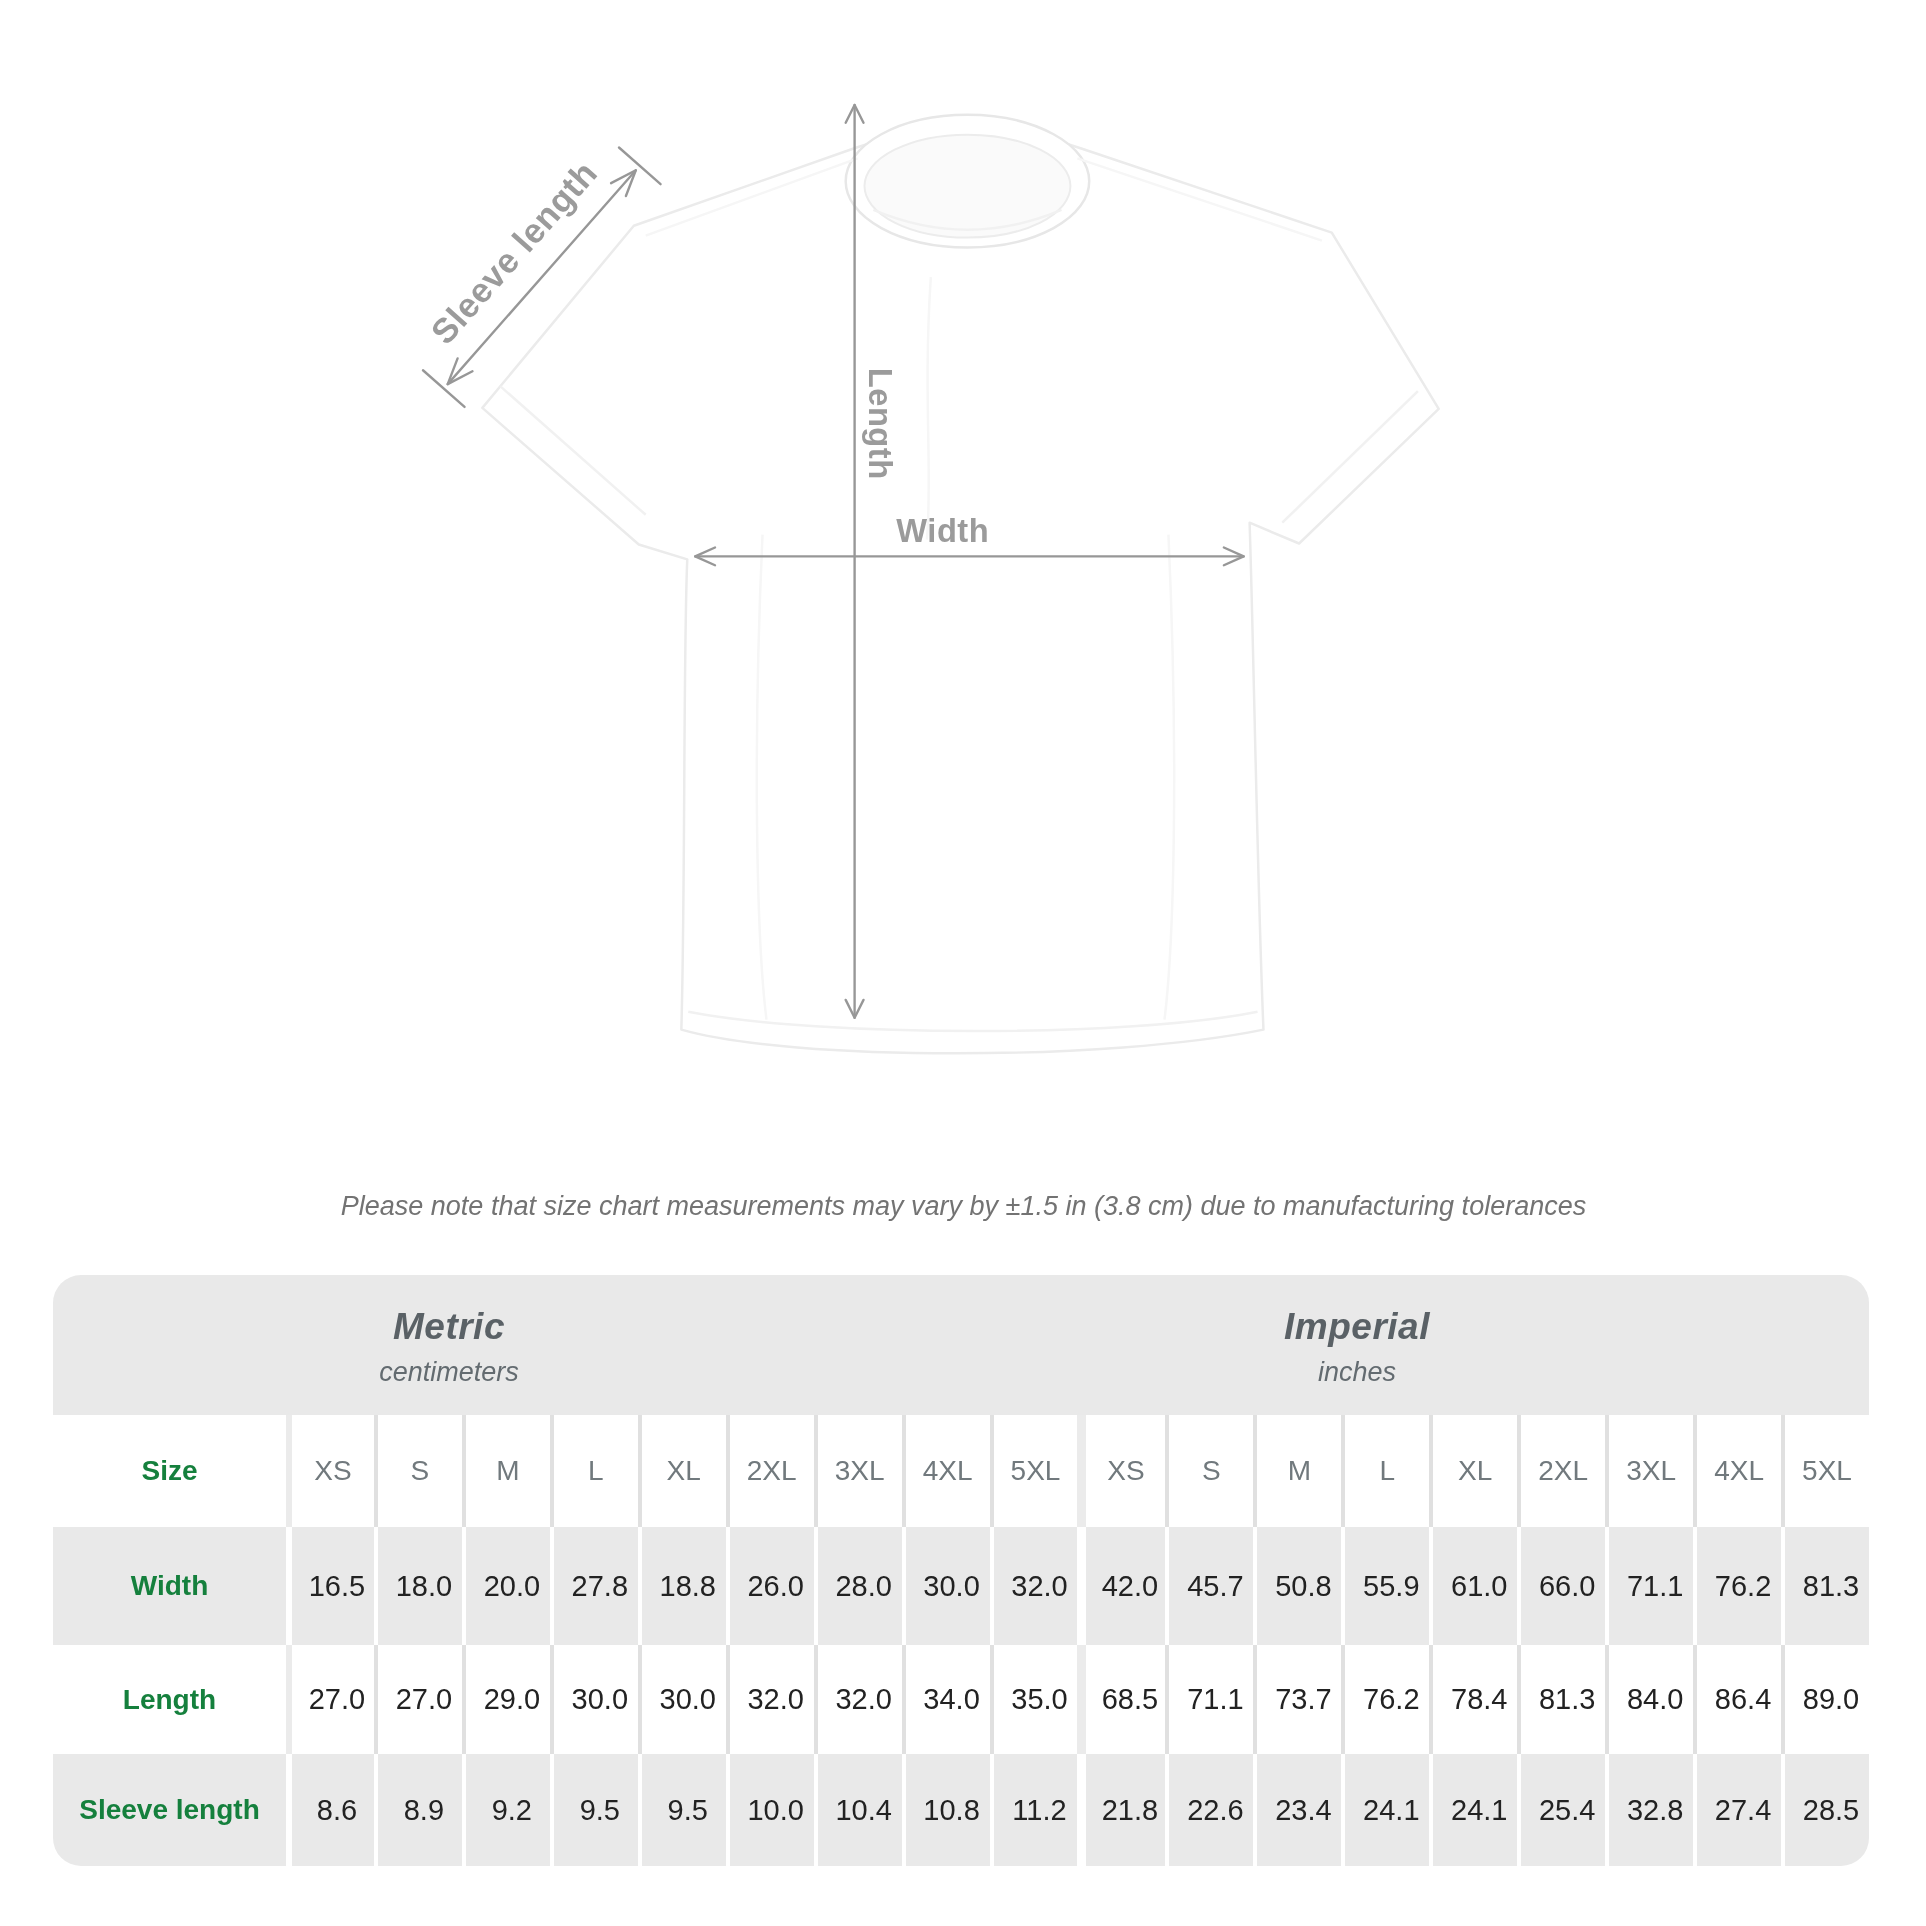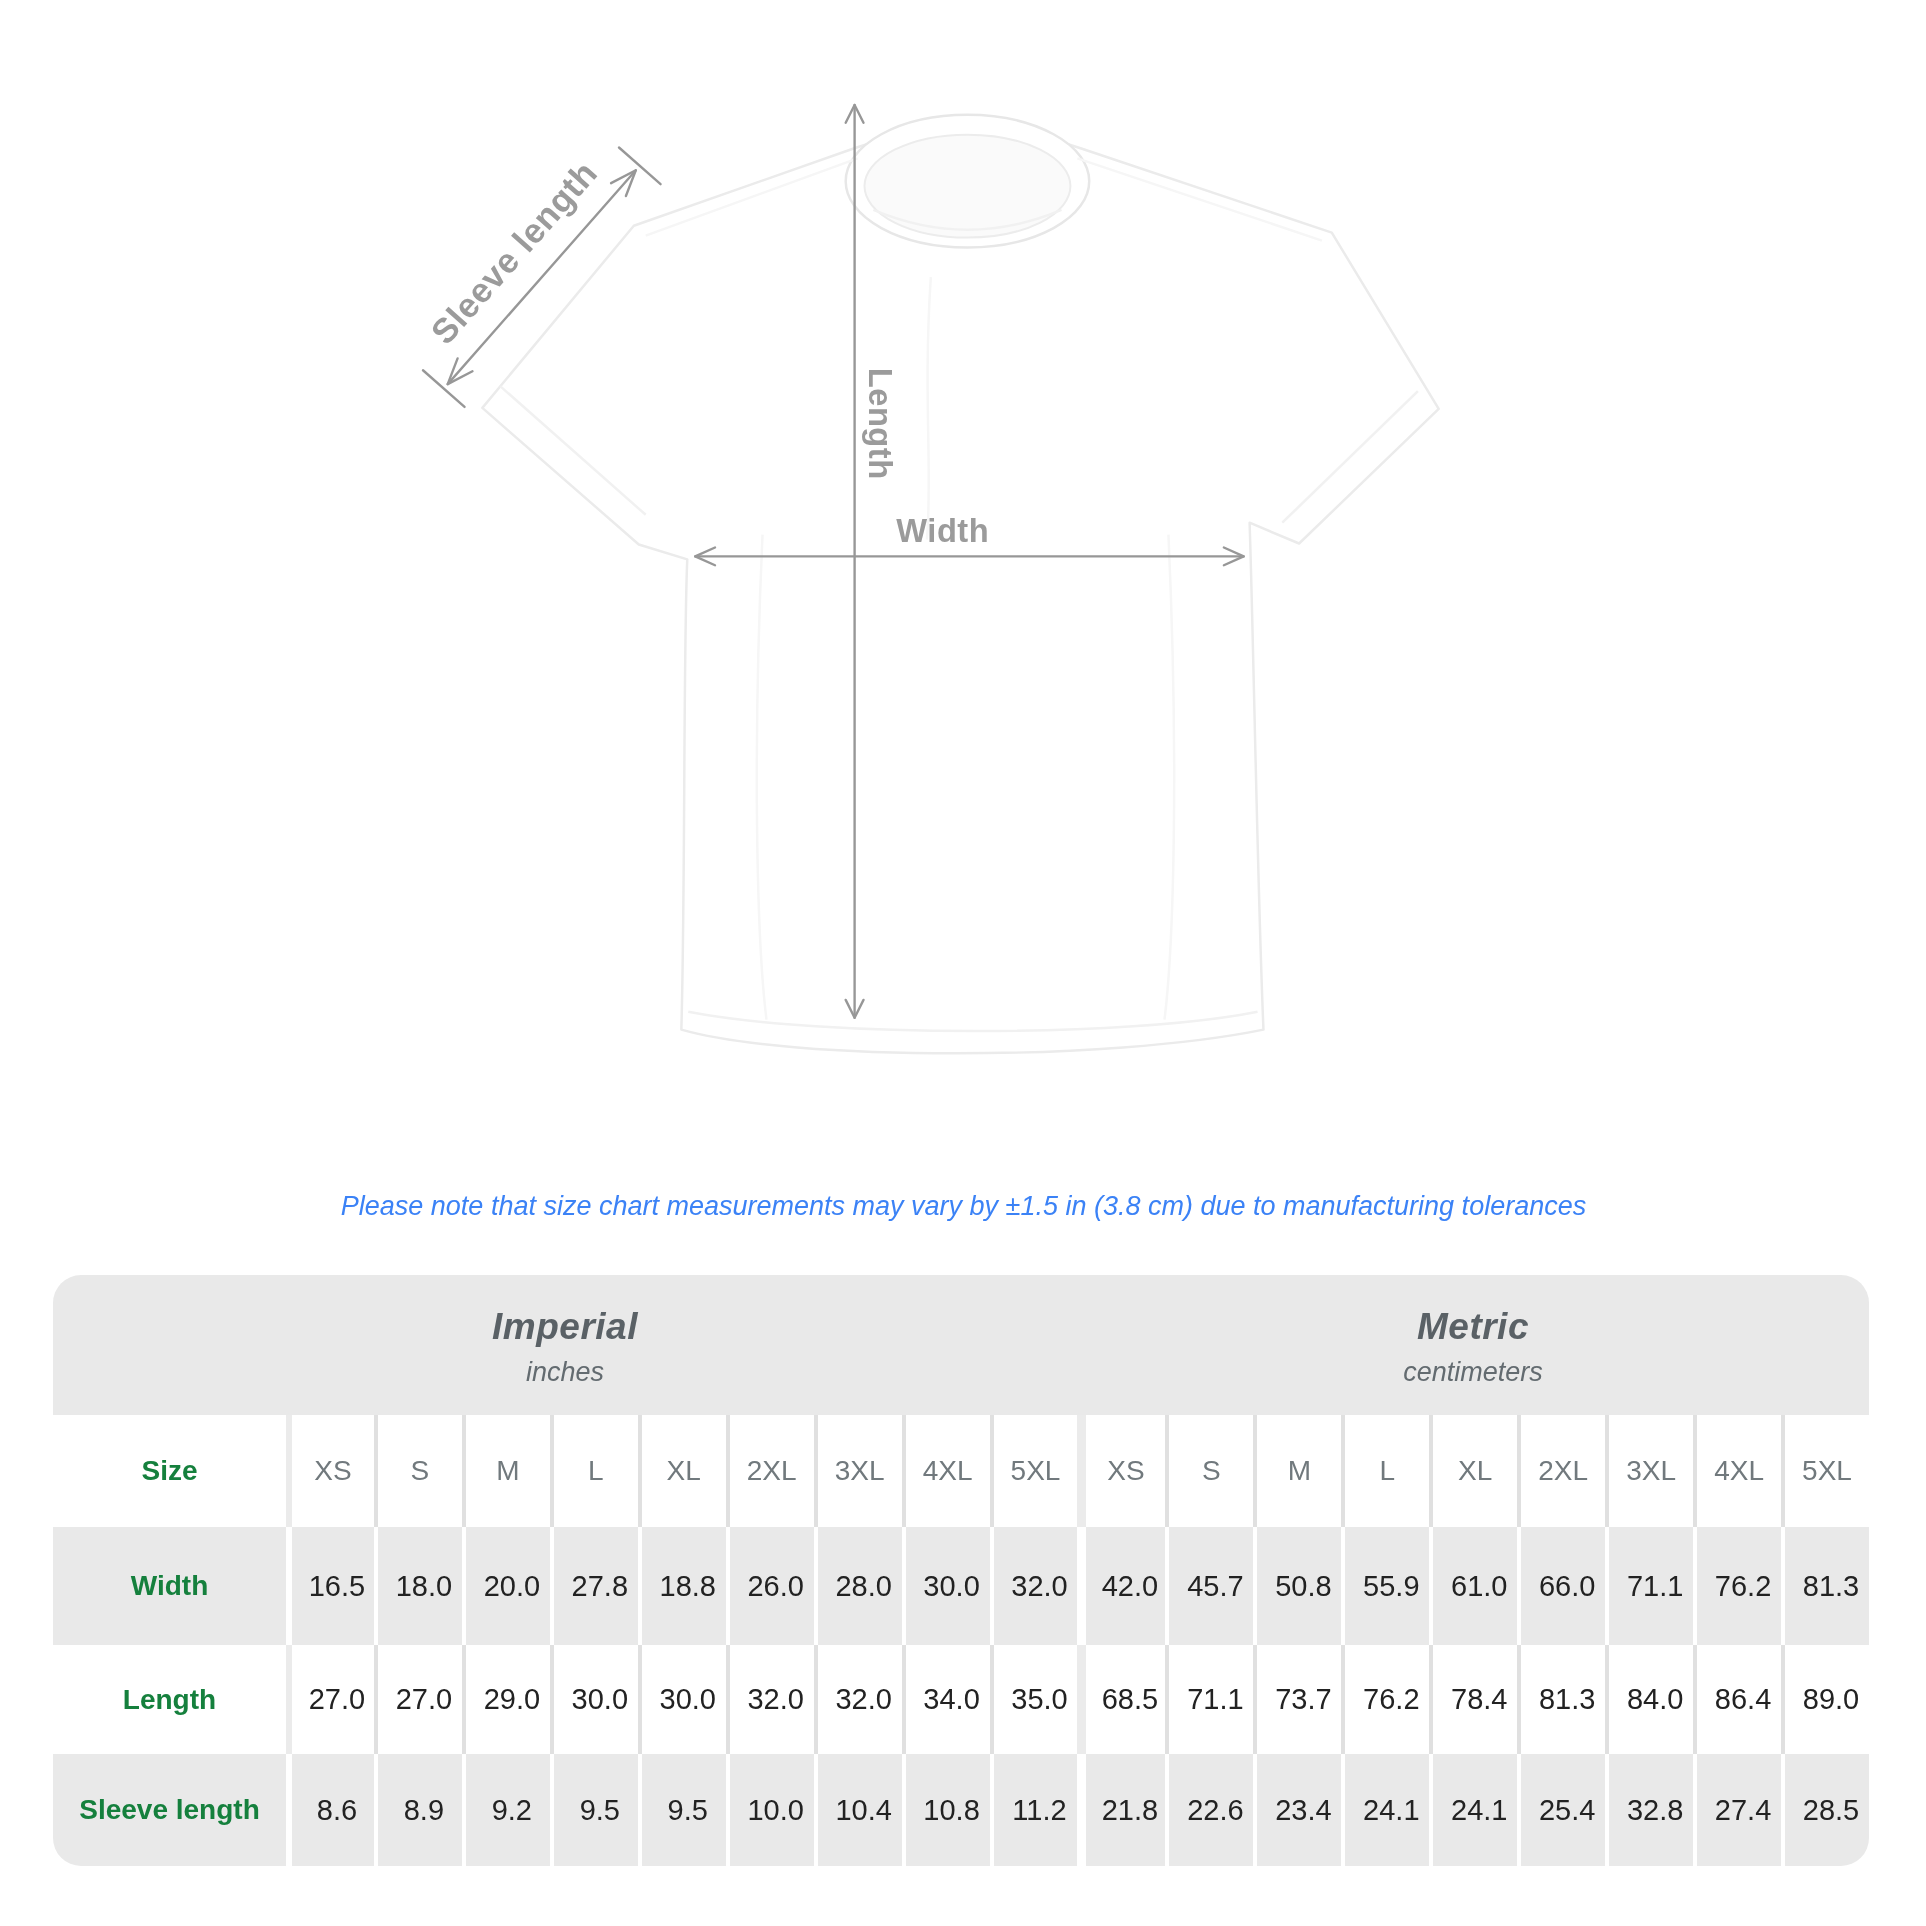--- a/index.html
+++ b/index.html
@@ -18,21 +18,21 @@
   .dim-label{fill:#9b9b9b;font-weight:bold;font-size:33px;letter-spacing:0.5px;}
   .dim-label.big{font-size:35px;}
 
   
   .title{
     position:absolute;top:1135px;left:0;width:100%;text-align:center;
     font-size:45px;font-weight:bold;color:#2b2b2b;letter-spacing:-0.5px;
   }
   .subtitle{
     position:absolute;top:1191px;left:0;width:100%;text-align:center;
-    font-size:27px;font-style:italic;color:#3b82f6;
+    font-size:27px;font-style:italic;color:#737373;
   }
 
   
   .size-table{
     position:absolute;left:53px;top:1275px;width:1816px;
     border-radius:28px;overflow:hidden;background:#ffffff;
   }
   .band{display:flex;height:140px;background:#e9e9e9;}
   .band-sec{display:flex;flex-direction:column;justify-content:center;align-items:center;gap:9px;padding-top:4px;}
   .band-sec.left{width:1024px;}
@@ -106,27 +106,27 @@
 
     <text class="dim-label" x="952" y="547" text-anchor="middle">Width</text>
     <text class="dim-label" transform="translate(878,428) rotate(90)" text-anchor="middle">Length</text>
     <text class="dim-label big" transform="translate(528,263) rotate(-48.5)" text-anchor="middle">Sleeve length</text>
   </svg>
 
   <div class="subtitle">Please note that size chart measurements may vary by ±1.5 in (3.8 cm) due to manufacturing tolerances</div>
 
   <div class="size-table">
     <div class="band">
+      <div class="band-sec right">
+        <div class="gname">Metric</div>
+        <div class="gunit">centimeters</div>
+      </div>
       <div class="band-sec left">
         <div class="gname">Imperial</div>
         <div class="gunit">inches</div>
-      </div>
-      <div class="band-sec right">
-        <div class="gname">Metric</div>
-        <div class="gunit">centimeters</div>
       </div>
     </div>
     <div class="trow header-row plain">
         <div class="cell label-cell">Size</div>
         <div class="cell col-head first-data">XS</div>
         <div class="cell col-head">S</div>
         <div class="cell col-head">M</div>
         <div class="cell col-head">L</div>
         <div class="cell col-head">XL</div>
         <div class="cell col-head">2XL</div>

